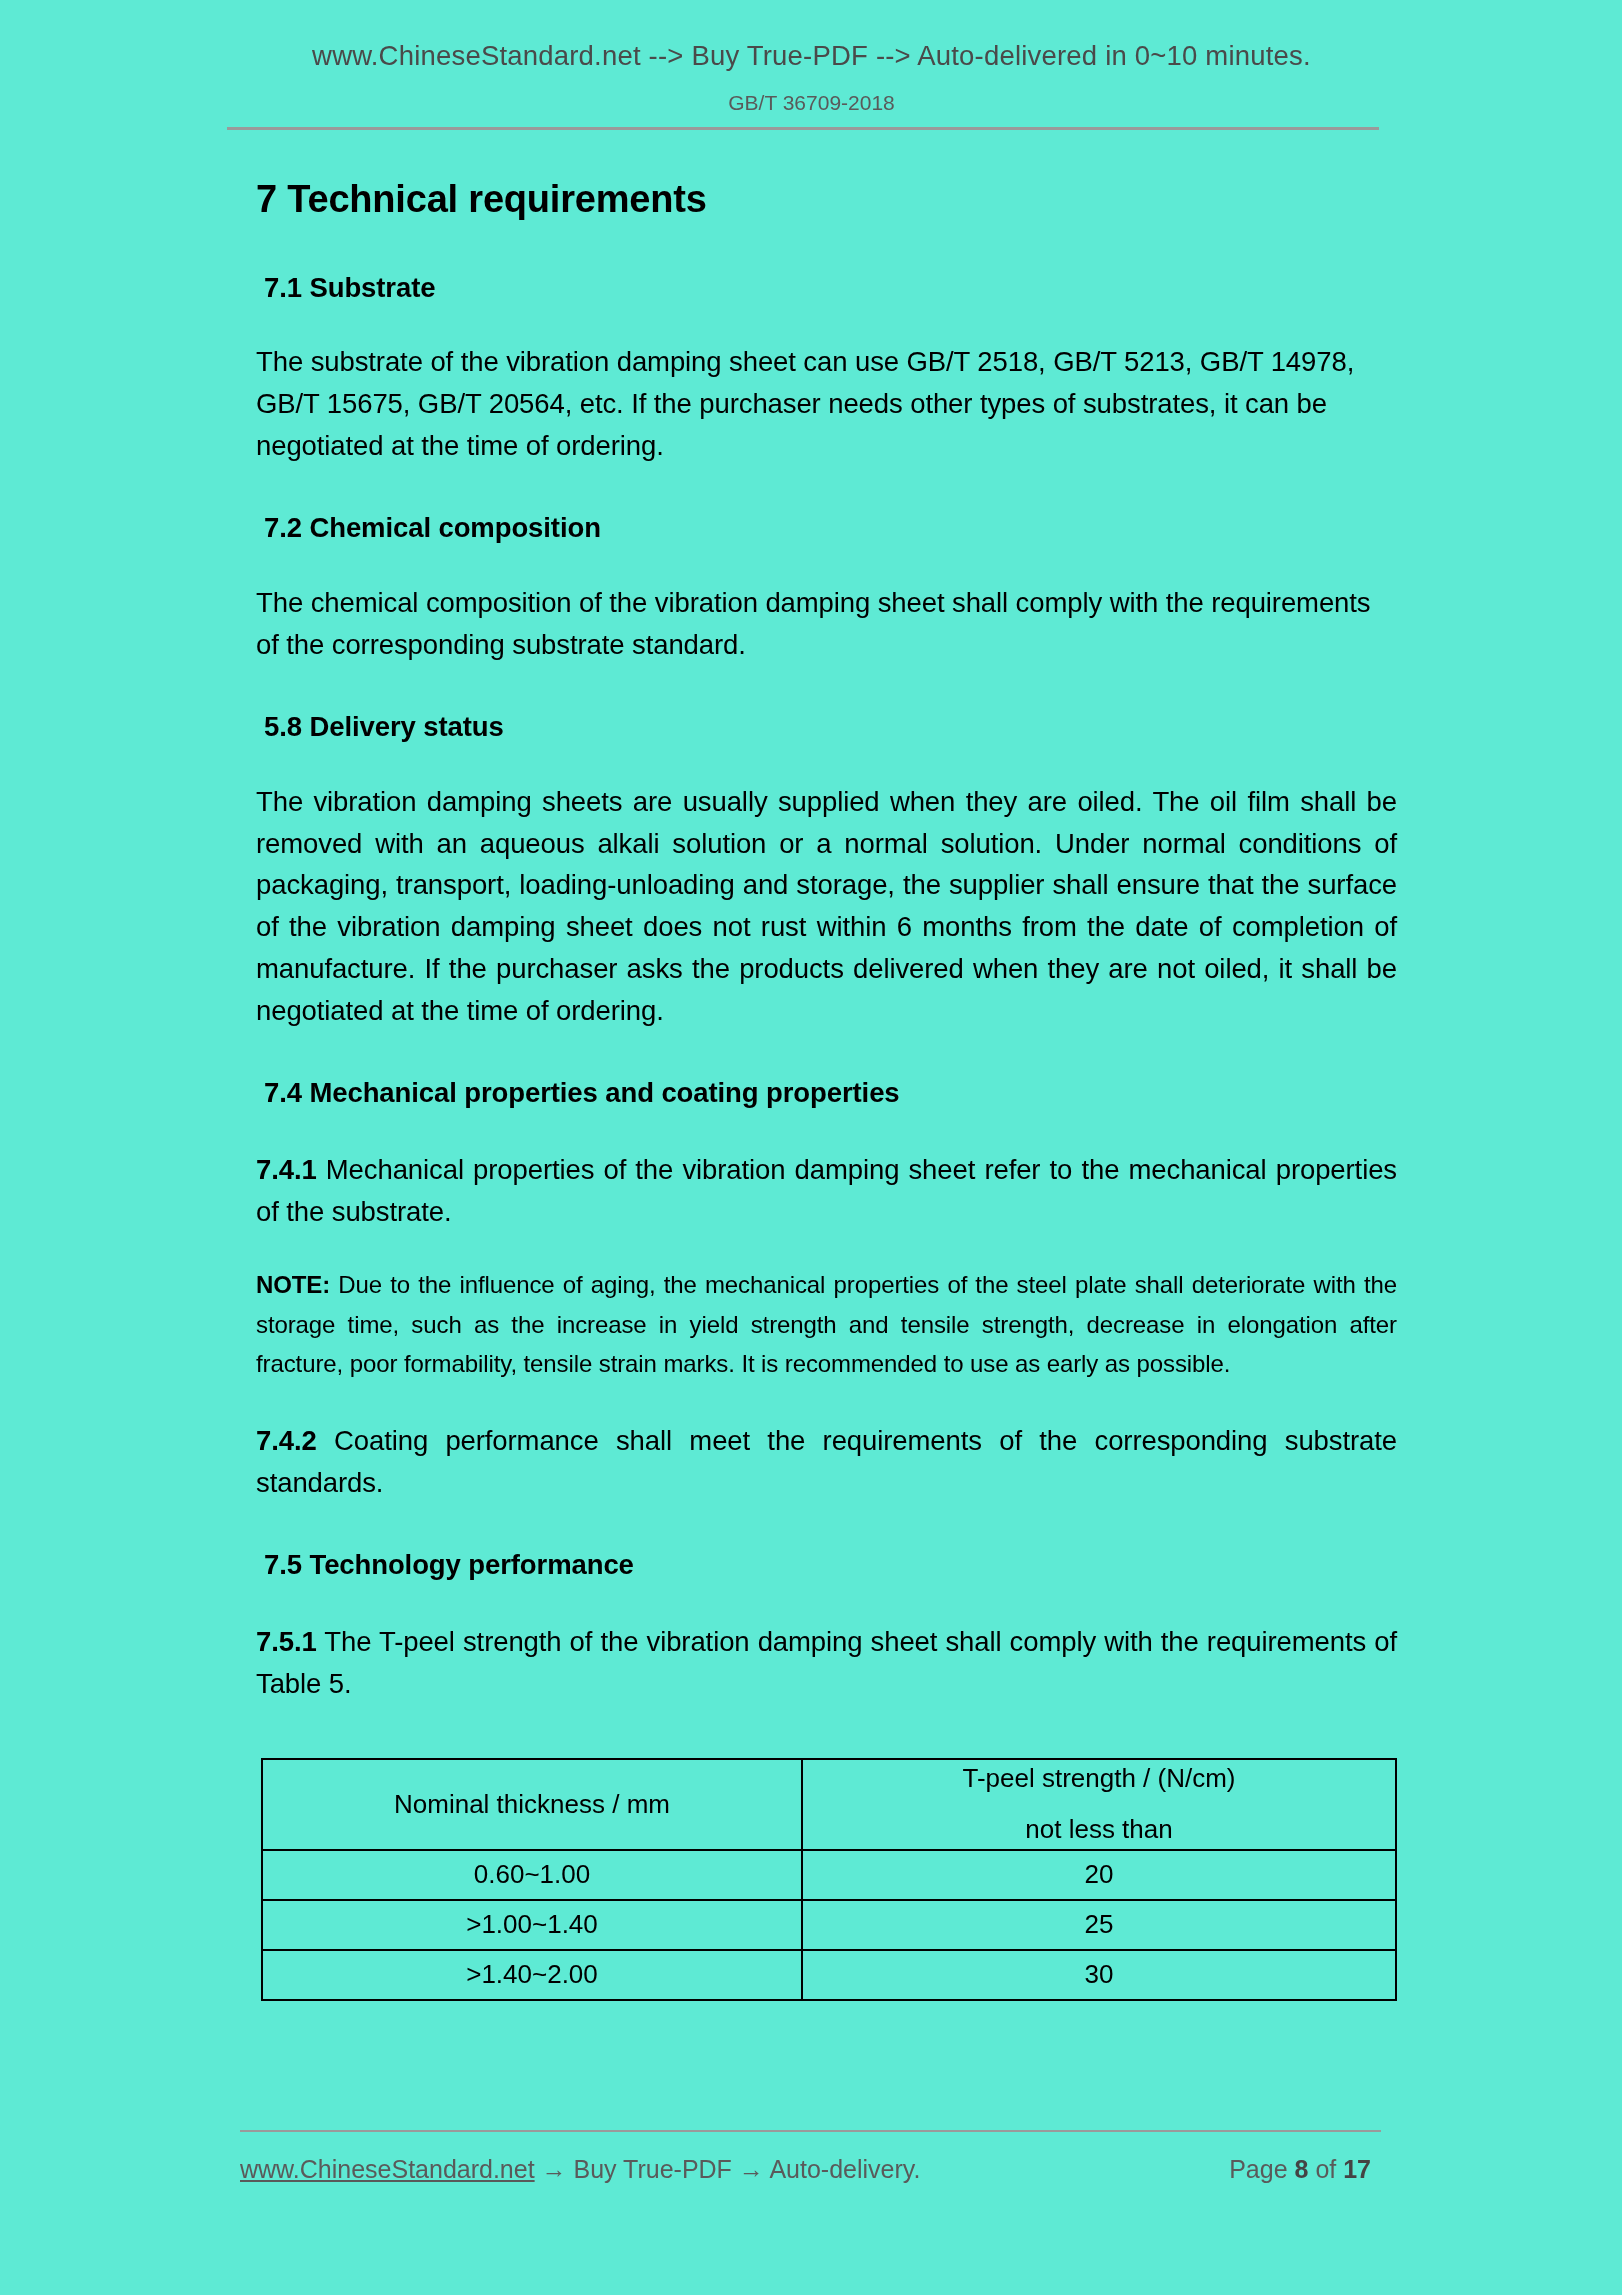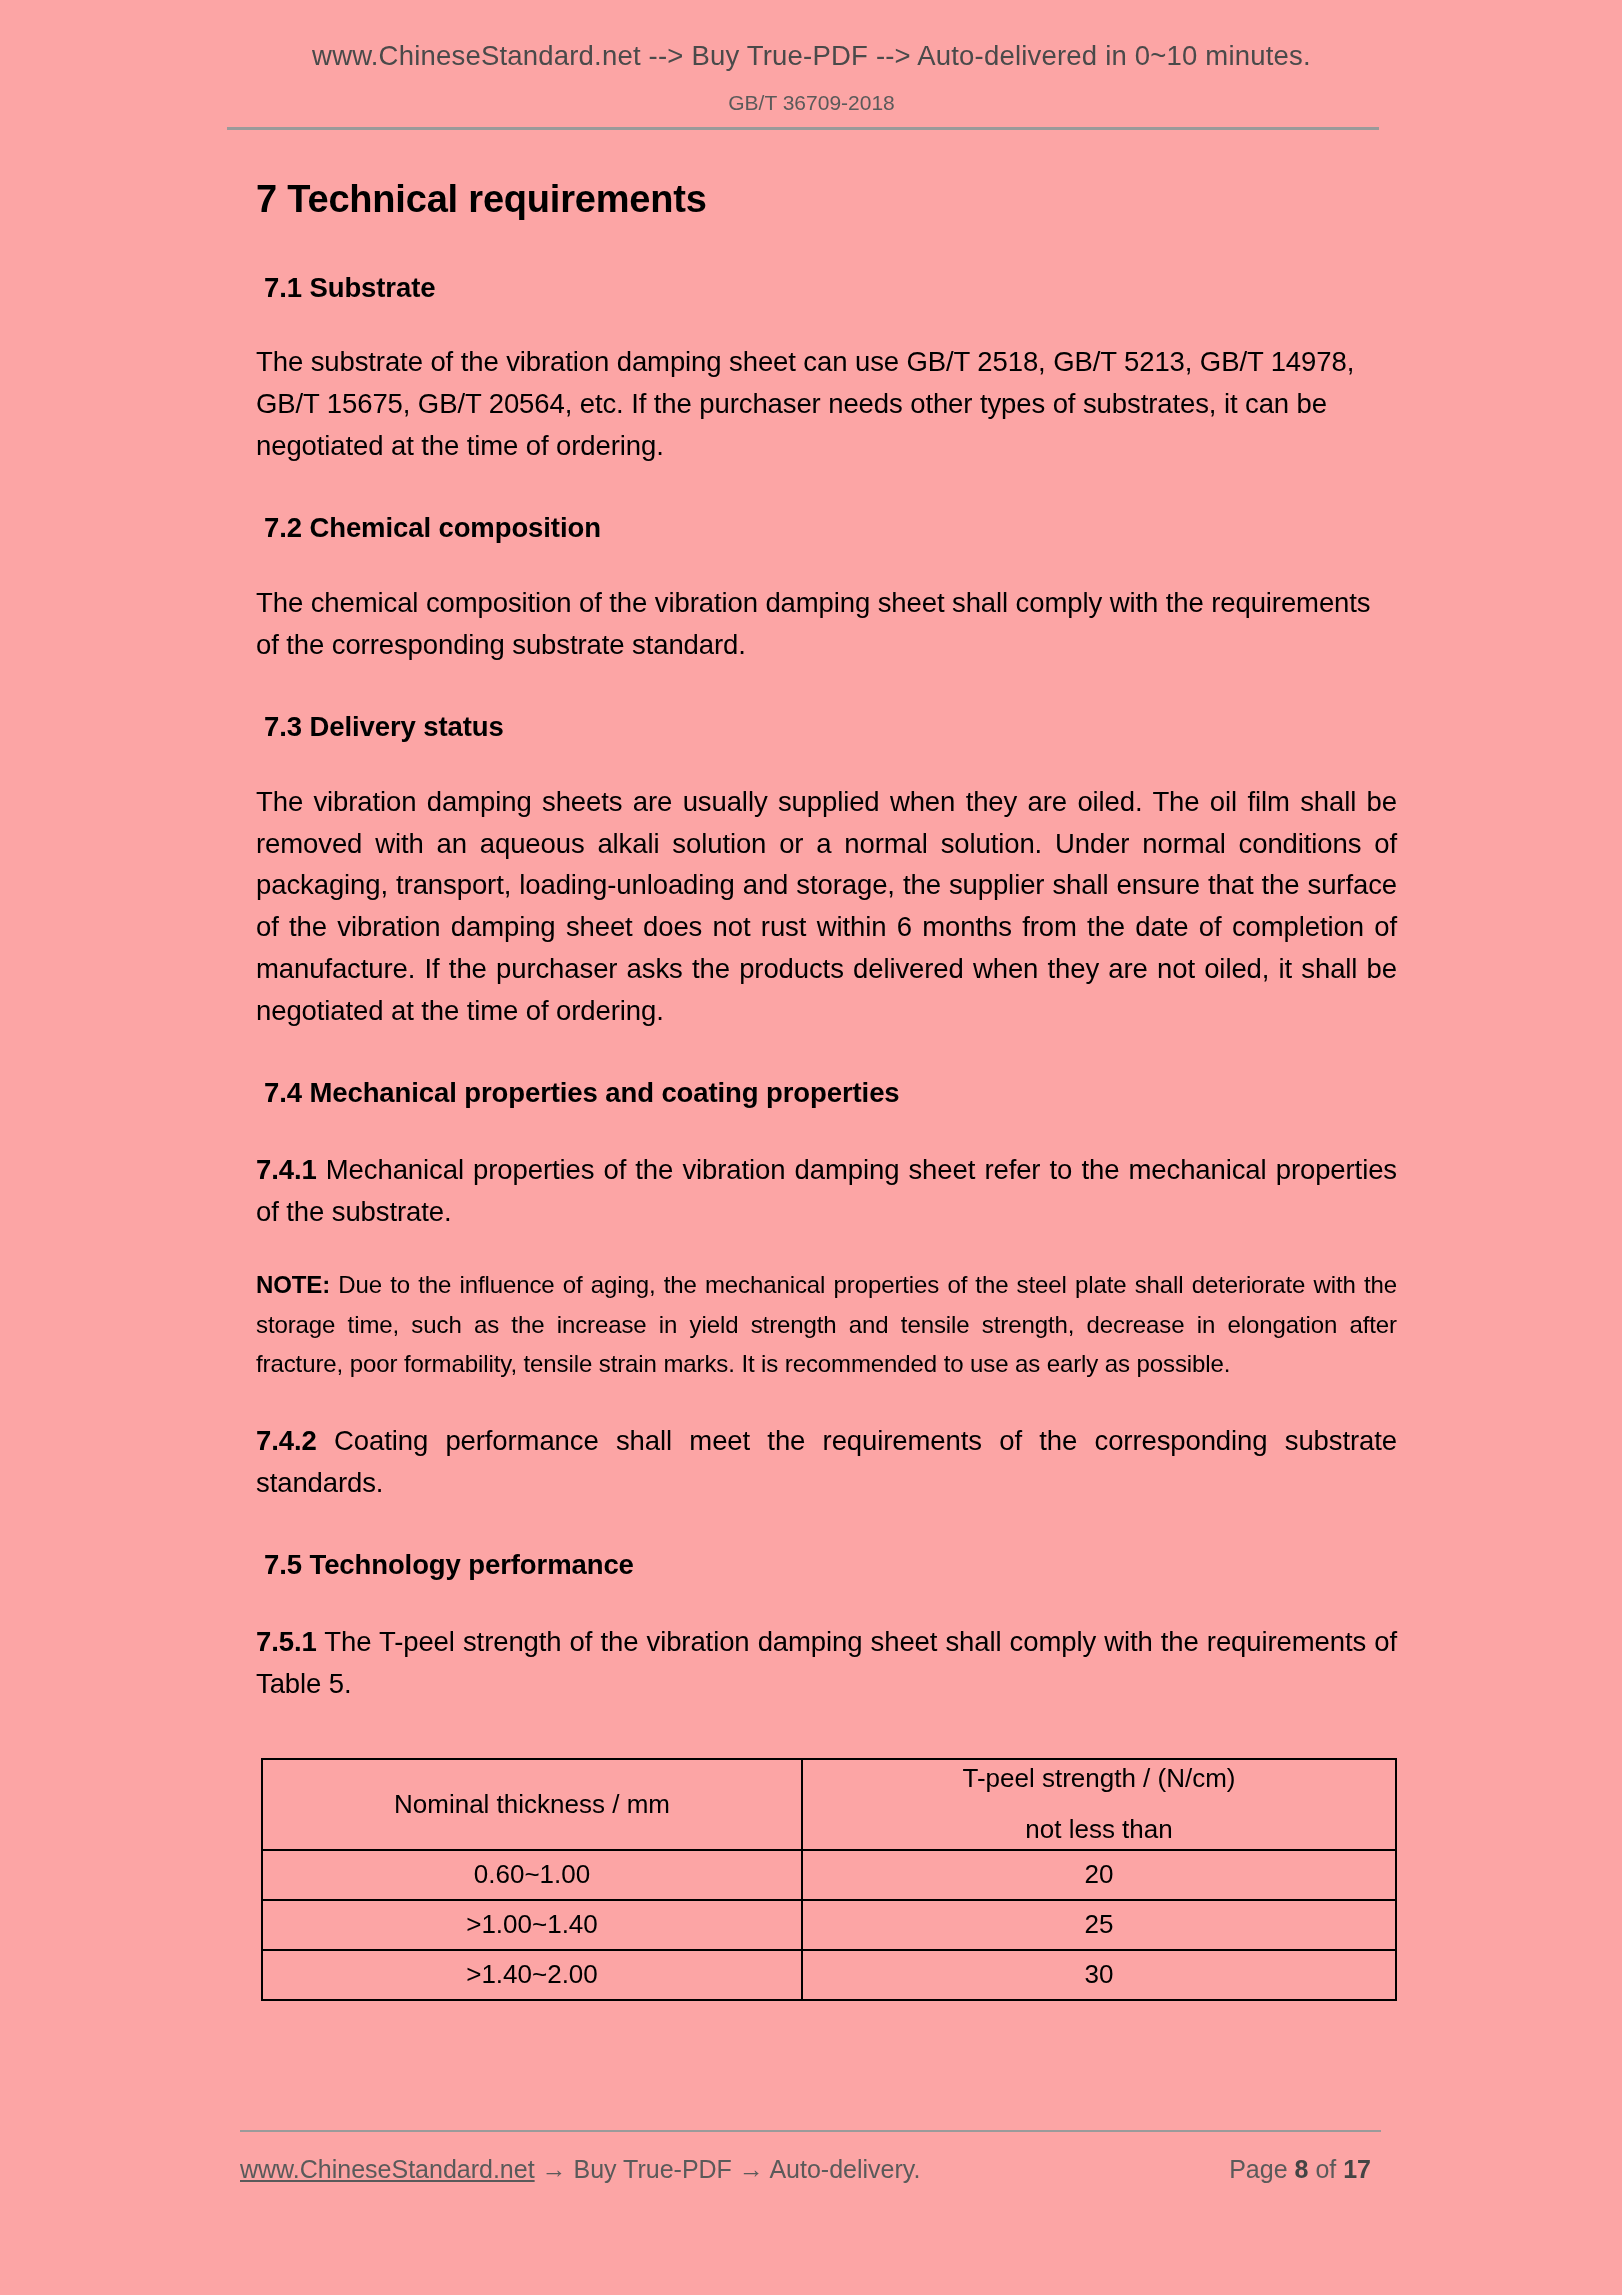--- a/index.html
+++ b/index.html
@@ -8,21 +8,21 @@
     background: #ffffff;
   }
   body {
     font-family: "Liberation Sans", sans-serif;
     color: #000000;
   }
   .page {
     position: relative;
     width: 1623px;
     height: 2295px;
-    background: #fca5a5;
+    background: #5eead4;
     box-sizing: border-box;
     overflow: hidden;
   }
 
   
   .page-header {
     position: absolute;
     left: 0;
     top: 40px;
     width: 1623px;
@@ -174,21 +174,21 @@
     <h2 class="sub-title">7.1 Substrate</h2>
     <div class="sp-34"></div>
     <p class="body">The substrate of the vibration damping sheet can use GB/T 2518, GB/T 5213, GB/T 14978, GB/T 15675, GB/T 20564, etc. If the purchaser needs other types of substrates, it can be negotiated at the time of ordering.</p>
 
     <div class="sp-44"></div>
     <h2 class="sub-title">7.2 Chemical composition</h2>
     <div class="sp-34"></div>
     <p class="body">The chemical composition of the vibration damping sheet shall comply with the requirements of the corresponding substrate standard.</p>
 
     <div class="sp-44"></div>
-    <h2 class="sub-title">7.3 Delivery status</h2>
+    <h2 class="sub-title">5.8 Delivery status</h2>
     <div class="sp-34"></div>
     <p class="body justify">The vibration damping sheets are usually supplied when they are oiled. The oil film shall be removed with an aqueous alkali solution or a normal solution. Under normal conditions of packaging, transport, loading-unloading and storage, the supplier shall ensure that the surface of the vibration damping sheet does not rust within 6 months from the date of completion of manufacture. If the purchaser asks the products delivered when they are not oiled, it shall be negotiated at the time of ordering.</p>
 
     <div class="sp-44"></div>
     <h2 class="sub-title">7.4 Mechanical properties and coating properties</h2>
 
     <div class="sp-36"></div>
     <p class="body justify"><span class="b">7.4.1</span> <span>Mechanical properties of the vibration damping sheet refer to the mechanical properties of the substrate.</span></p>
 
     <div class="sp-40"></div>

